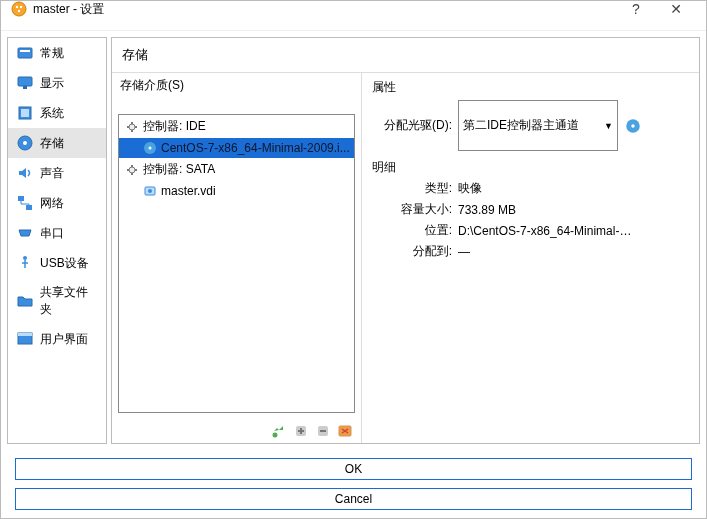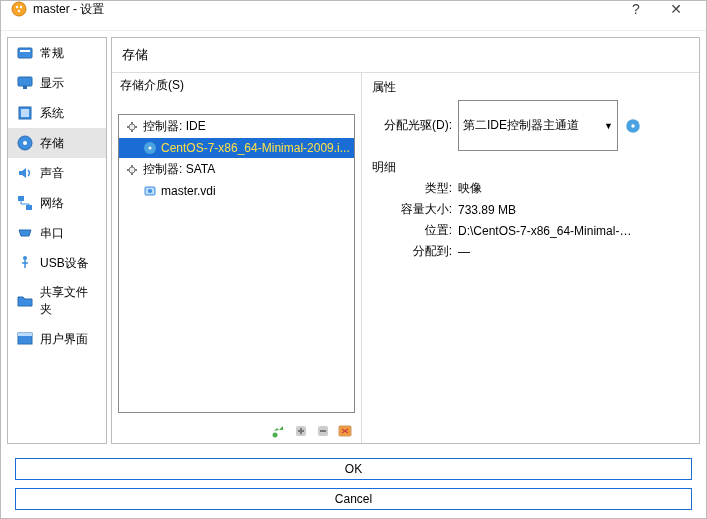--- a/index.html
+++ b/index.html
@@ -14,21 +14,21 @@
 .sidebar-item.selected { background: #e5e5e5; }
 .sb-icon { width: 18px; height: 18px; flex-shrink: 0; }
 .main { flex: 1; display: flex; flex-direction: column; border: 1px solid #bbb; }
 .section-title { font-size: 13px; padding: 8px 10px; border-bottom: 1px solid #ddd; }
 .columns { flex: 1; display: flex; overflow: hidden; }
 .leftcol { width: 250px; display: flex; flex-direction: column; border-right: 1px solid #ddd; }
 .col-label { padding: 4px 8px; }
 .tree { flex: 1; border: 1px solid #888; margin: 16px 6px 6px 6px; background: #fff; overflow: hidden; }
 .tree-row { display: flex; align-items: center; gap: 4px; padding: 3px 6px; white-space: nowrap; overflow: hidden; text-overflow: ellipsis; }
 .tree-row.child { padding-left: 24px; }
-.tree-row.selected { background: #1a6dd4; color: #fde047; }
+.tree-row.selected { background: #1a6dd4; color: #0f172a; }
 .tree-icon { width: 14px; height: 14px; flex-shrink: 0; }
 .tree-toolbar { display: flex; justify-content: flex-end; gap: 6px; padding: 4px 8px; }
 .tb-icon { width: 16px; height: 16px; }
 .rightcol { flex: 1; padding: 6px 10px; }
 .group { margin-bottom: 8px; }
 .group-title { margin-bottom: 4px; }
 .field-row { display: flex; align-items: center; margin: 4px 0; gap: 6px; }
 .field-label { width: 80px; text-align: right; }
 .sel { display: flex; align-items: center; border: 1px solid #888; padding: 16px 4px; width: 160px; justify-content: space-between; background: #fff; }
 .arrow { font-size: 9px; }

